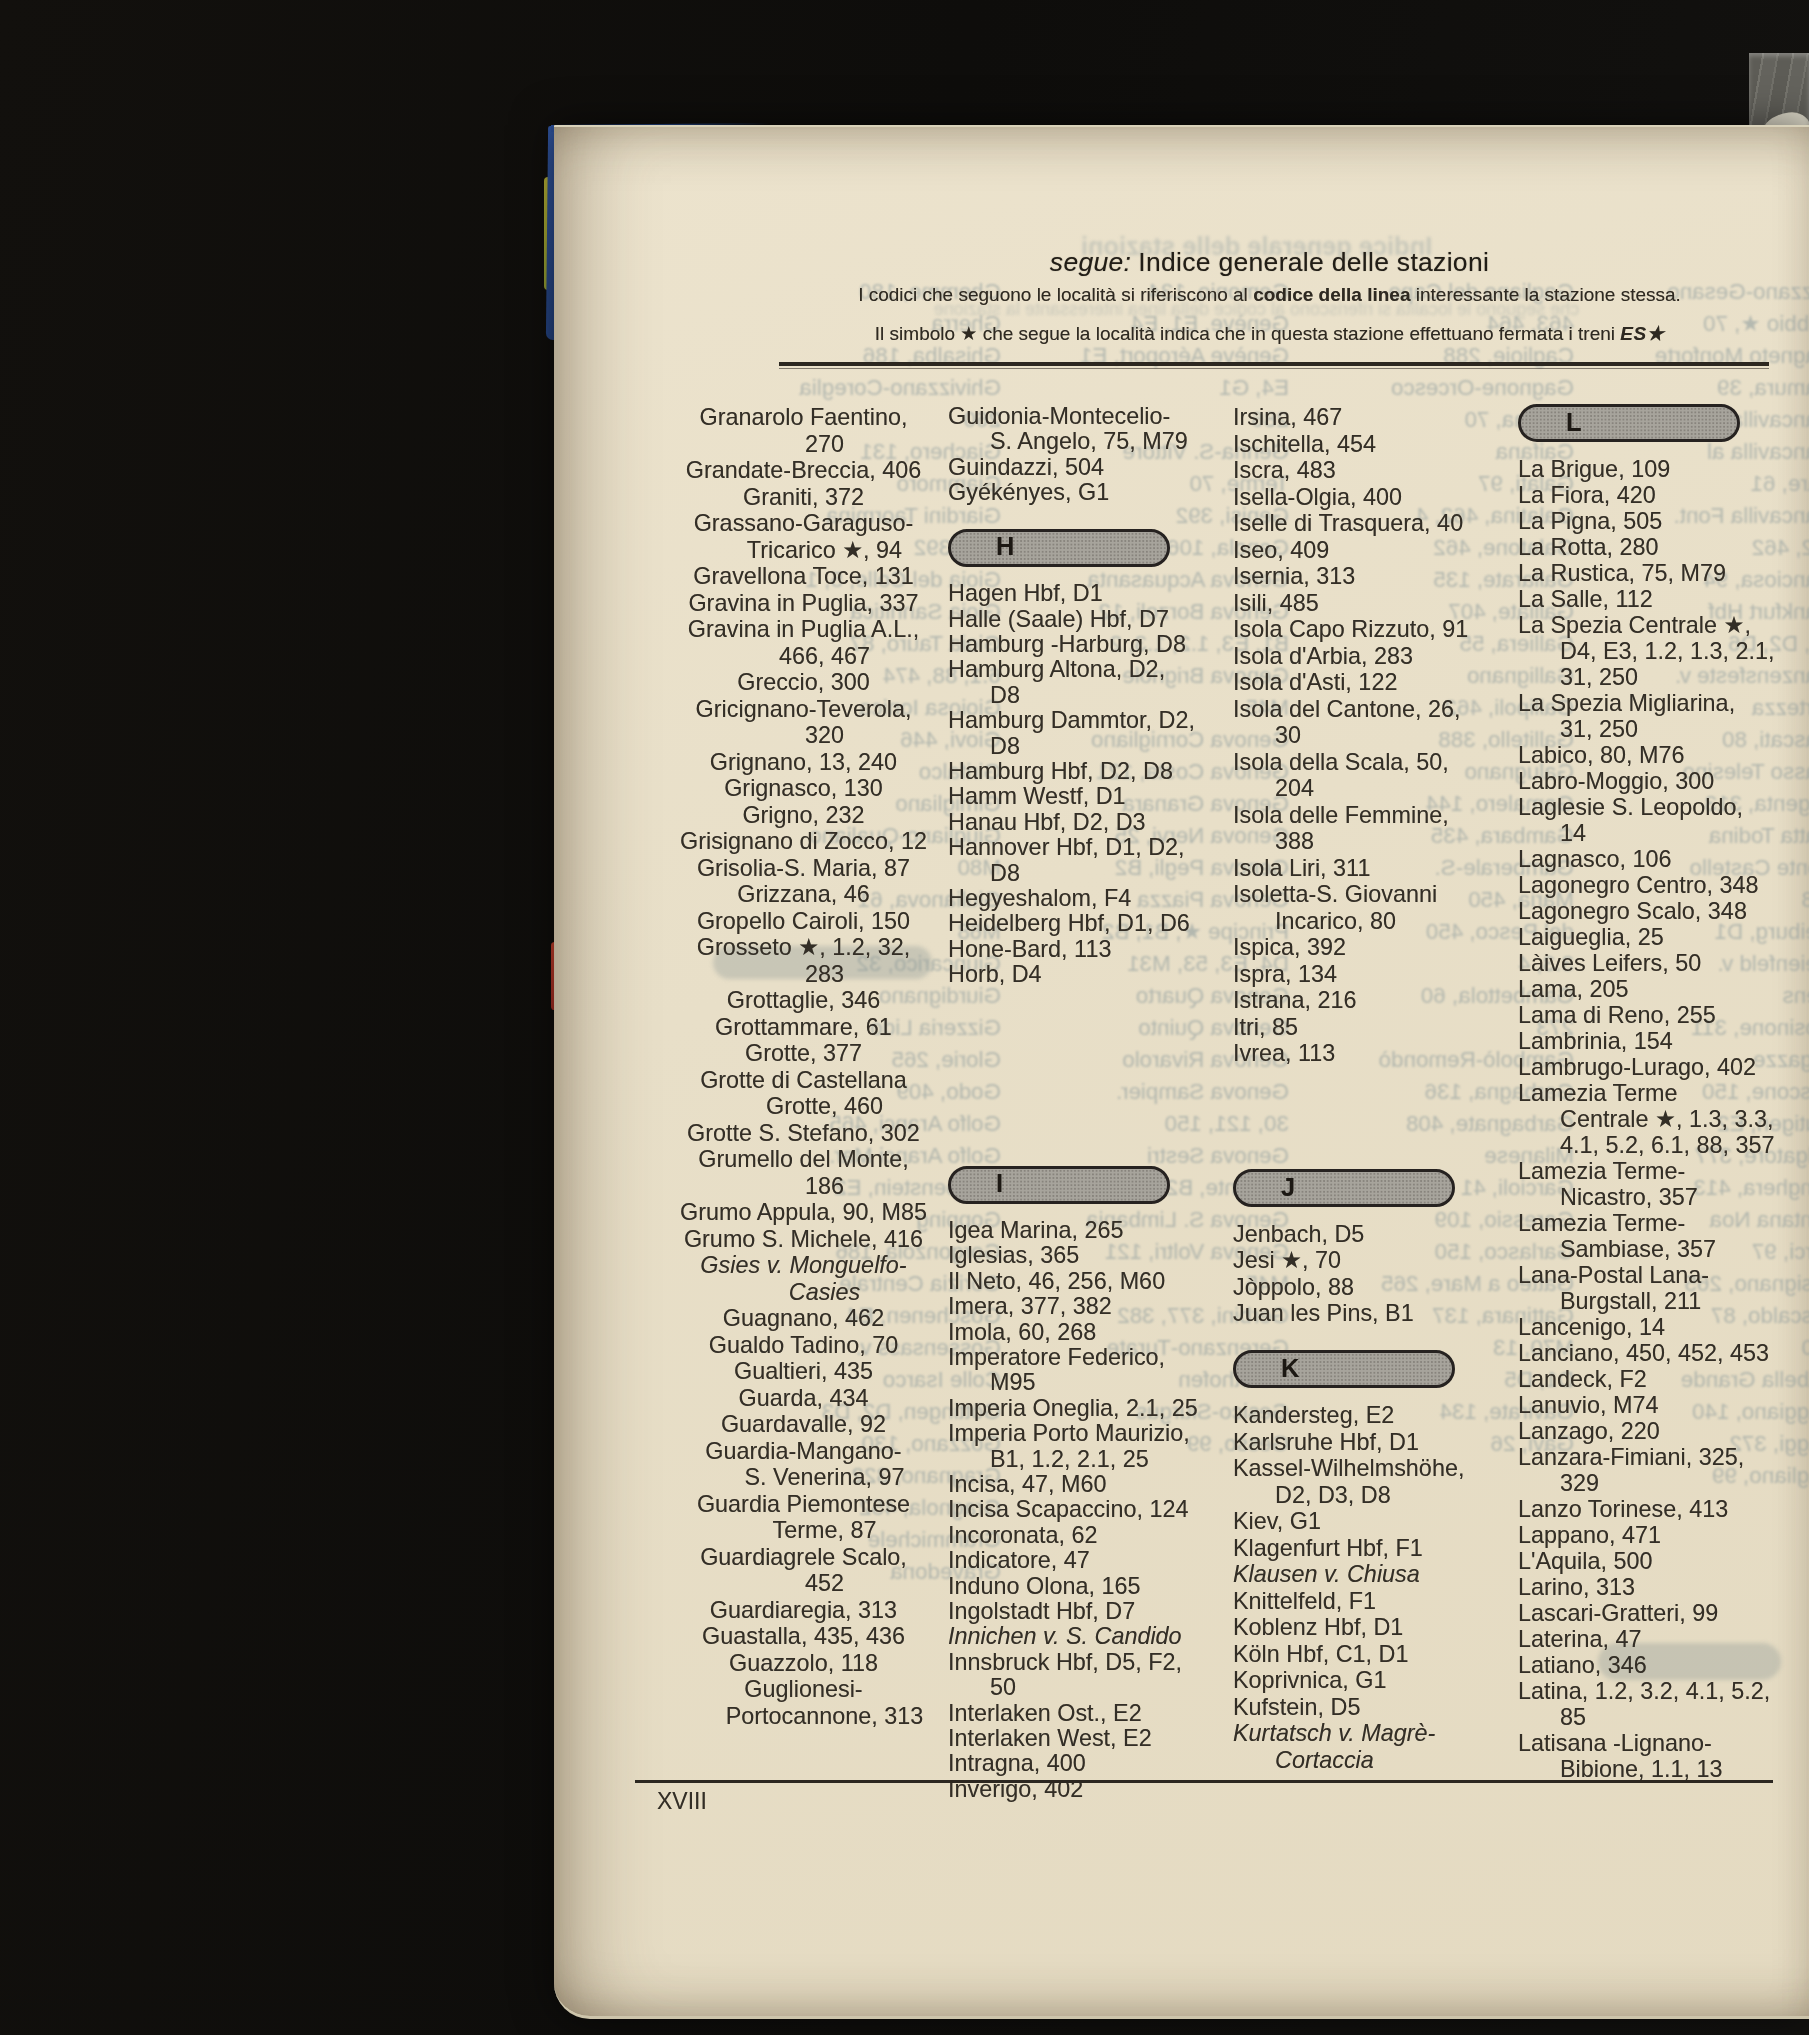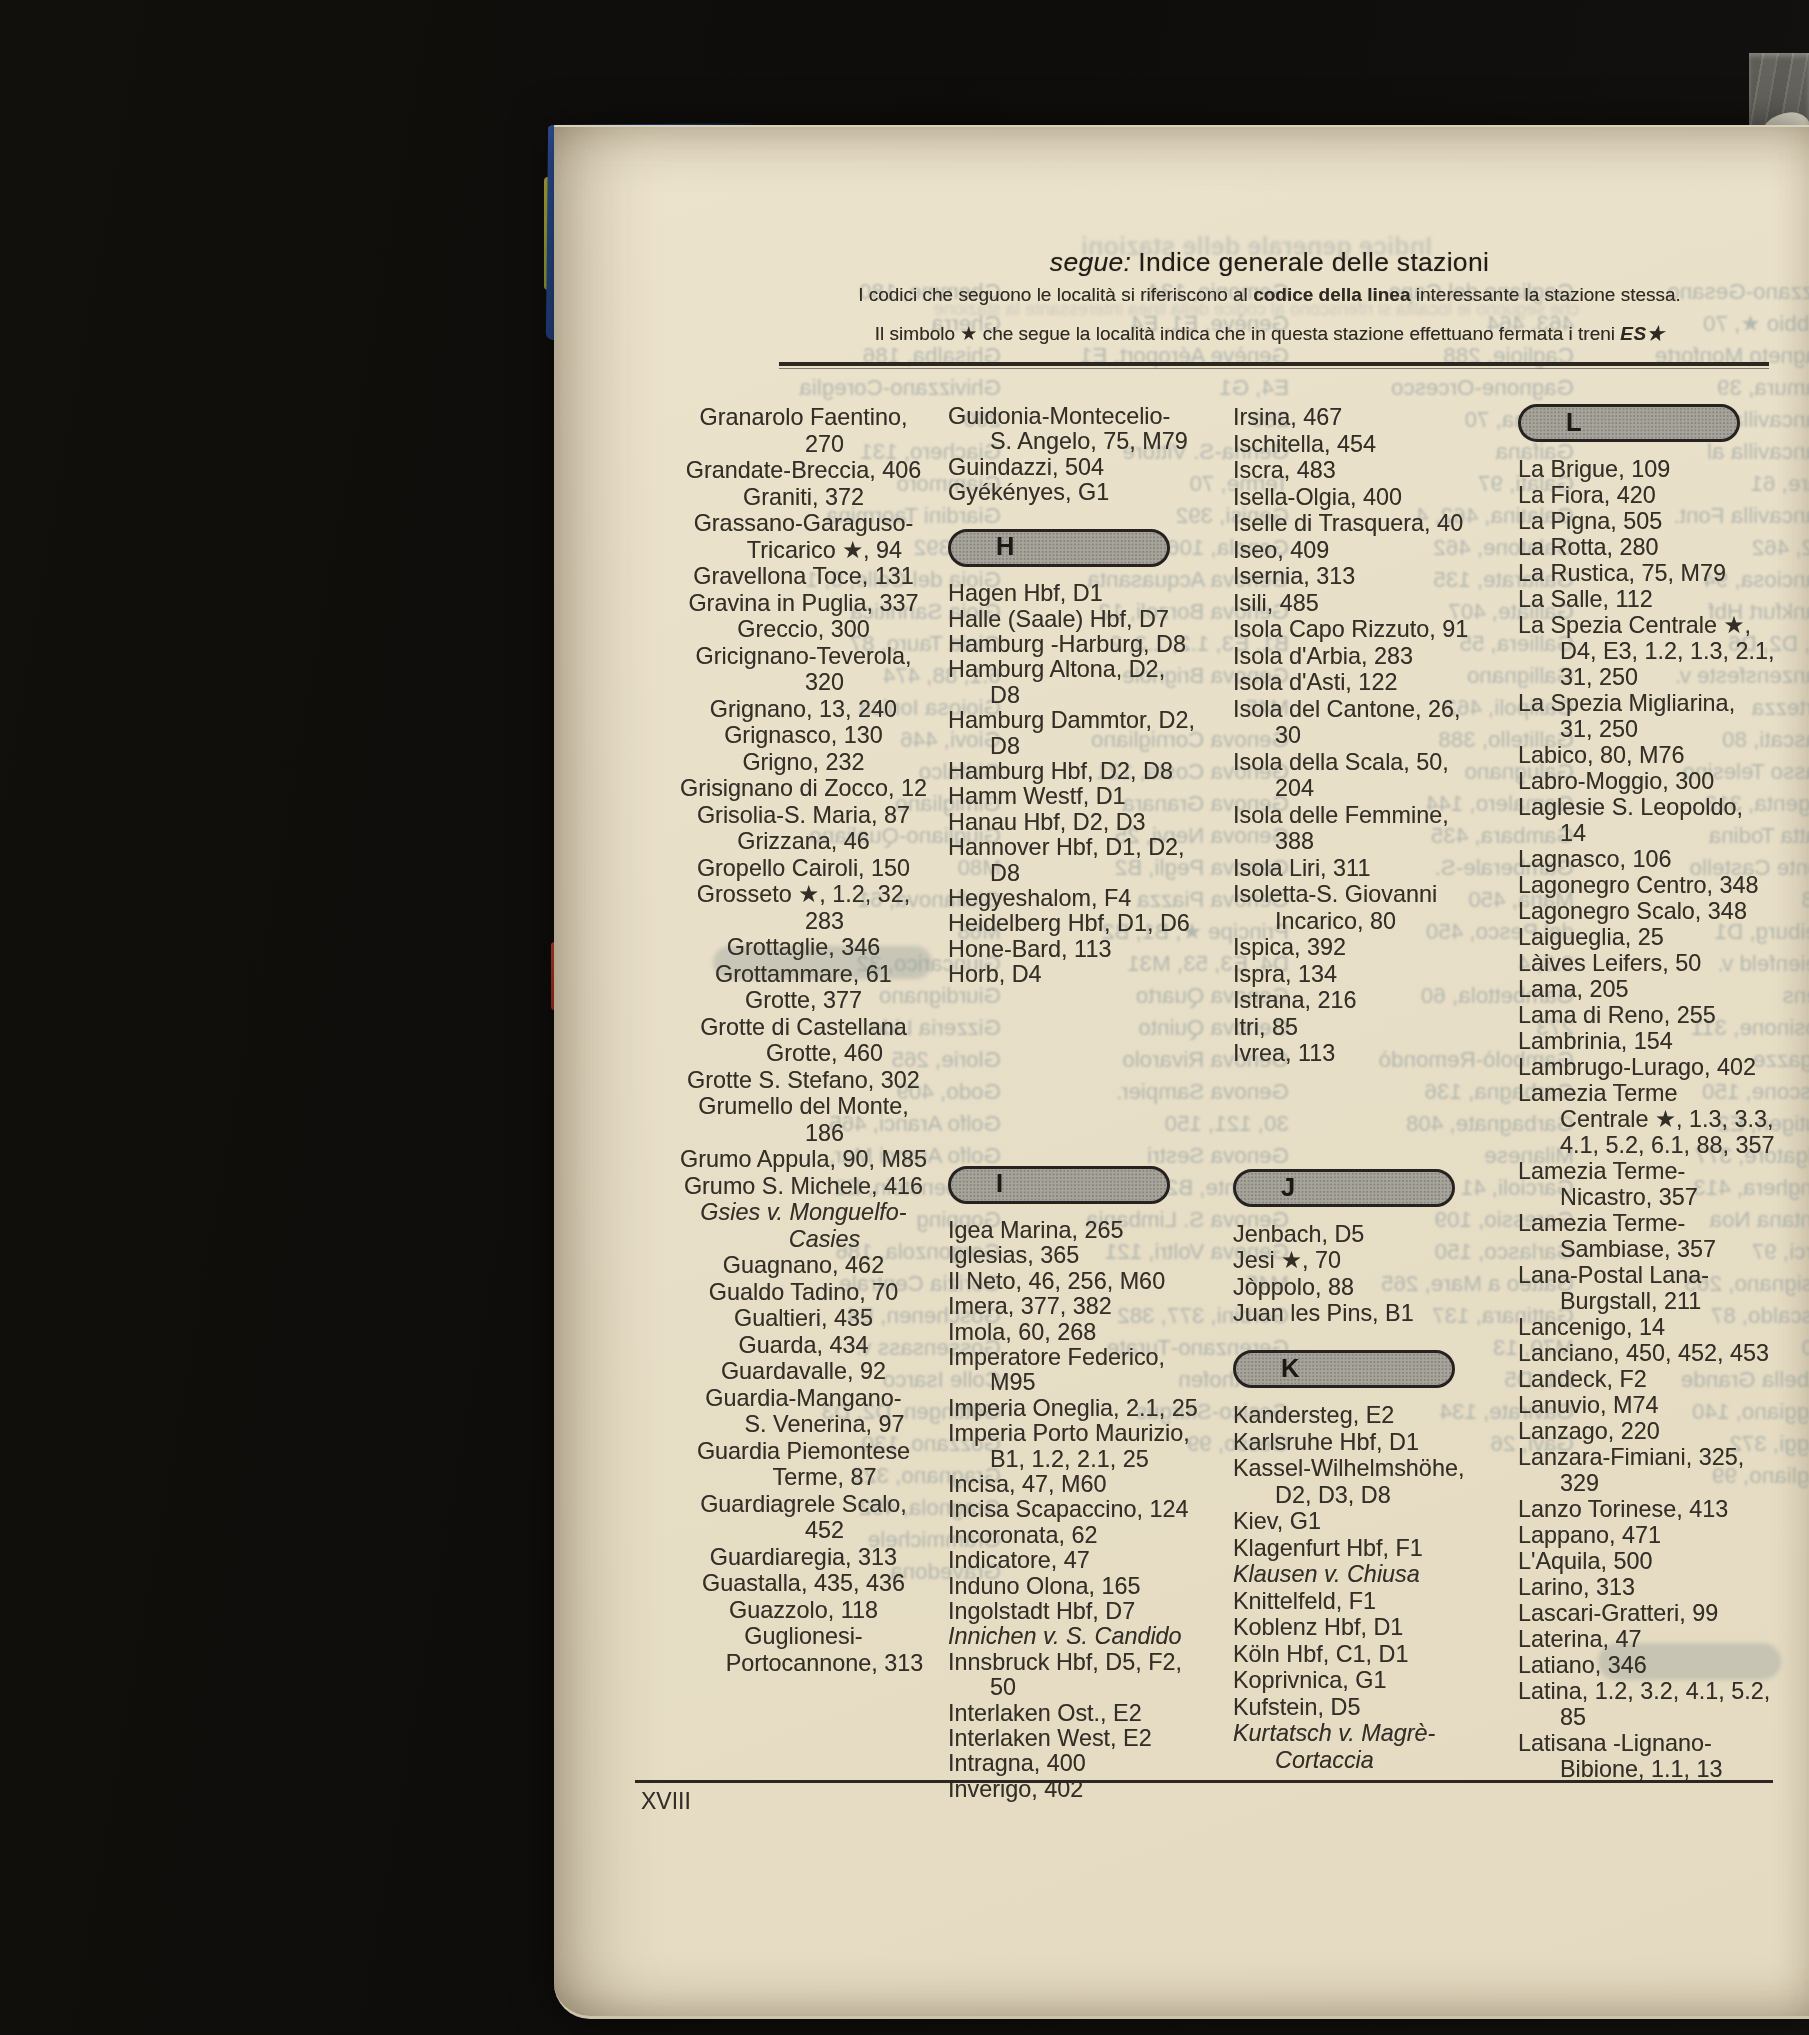--- a/index.html
+++ b/index.html
@@ -72,21 +72,21 @@
     background-image:radial-gradient(rgba(55,50,45,.28) 0.8px,transparent 0.9px);
     background-size:3.6px 3.6px;background-color:#a7a49c;position:relative;}
   .pill .pl{position:absolute;left:45px;top:50%;transform:translateY(-54%);
     font-weight:bold;font-size:25.4px;color:#1c1813;}
   .pill.gap-top{margin-top:0;margin-bottom:14.2px;}
   .pill.gap-s{margin-top:23.4px;margin-bottom:14.2px;}
   .pill.gap-m{margin-top:102px;margin-bottom:14.2px;}
   .pill.gap-b{margin-top:178px;margin-bottom:14.2px;}
   
   .bot-rule{position:absolute;left:81px;top:1653px;width:1138px;height:2.5px;background:#2c2720;z-index:2;}
-  .pgnum{position:absolute;left:87px;top:1661px;font-size:23px;color:#332e26;z-index:2;
+  .pgnum{position:absolute;left:103px;top:1661px;font-size:23px;color:#332e26;z-index:2;
     text-shadow:0 0 0.5px rgba(51,46,38,.35);}
 </style>
 </head>
 <body>
 
 <div class="gray-obj"></div>
 <div class="white-blob"></div>
 <div class="spine-yellow"></div>
 <div class="spine-blue"></div>
 <div class="spine-blue-top"></div>
@@ -285,20 +285,24 @@
         <div class="line">Grassano-Garaguso-</div>
         <div class="line cont">Tricarico ★, 94</div>
       </div>
       <div class="entry">
         <div class="line">Gravellona Toce, 131</div>
       </div>
       <div class="entry">
         <div class="line">Gravina in Puglia, 337</div>
       </div>
       <div class="entry">
+        <div class="line">Gravina in Puglia A.L.,</div>
+        <div class="line cont">466, 467</div>
+      </div>
+      <div class="entry">
         <div class="line">Greccio, 300</div>
       </div>
       <div class="entry">
         <div class="line">Gricignano-Teverola,</div>
         <div class="line cont">320</div>
       </div>
       <div class="entry">
         <div class="line">Grignano, 13, 240</div>
       </div>
       <div class="entry">

